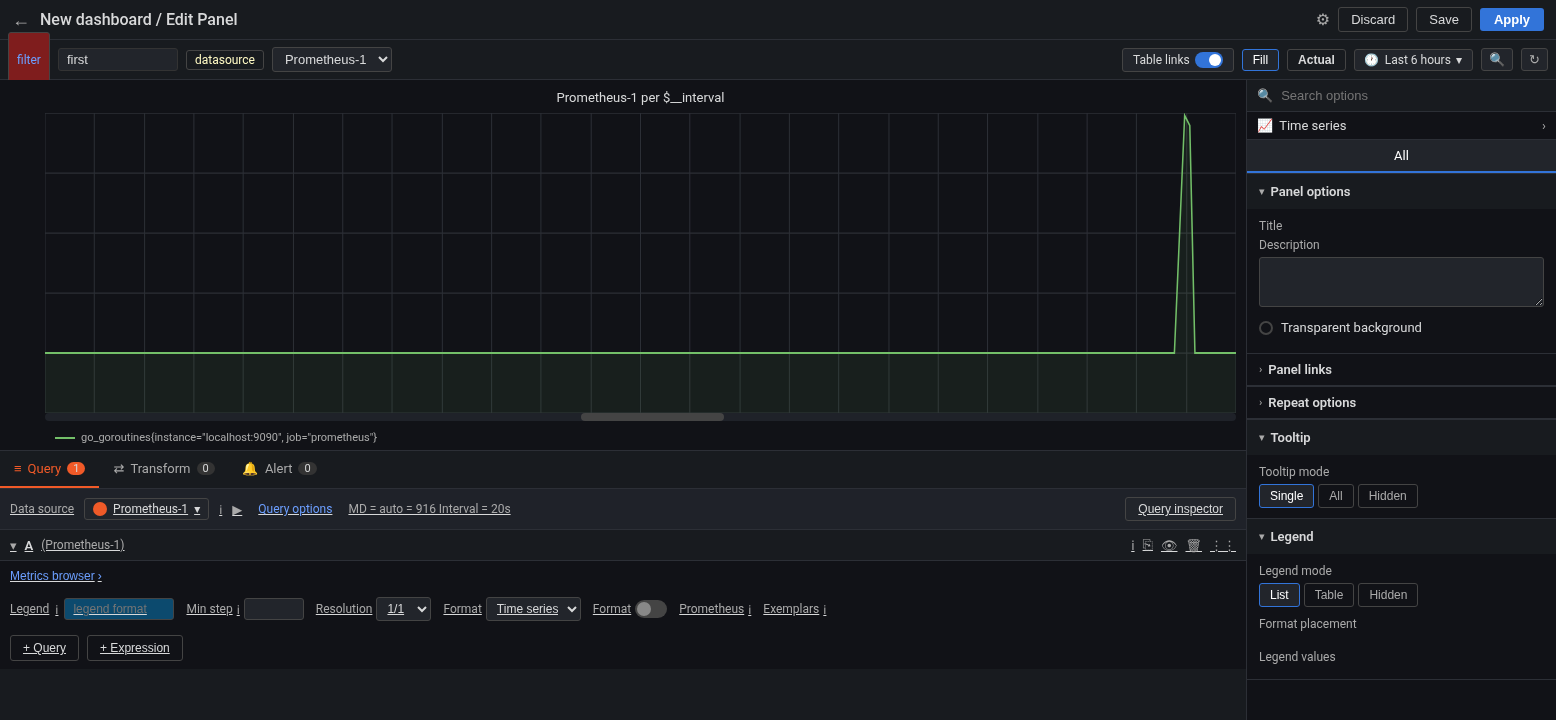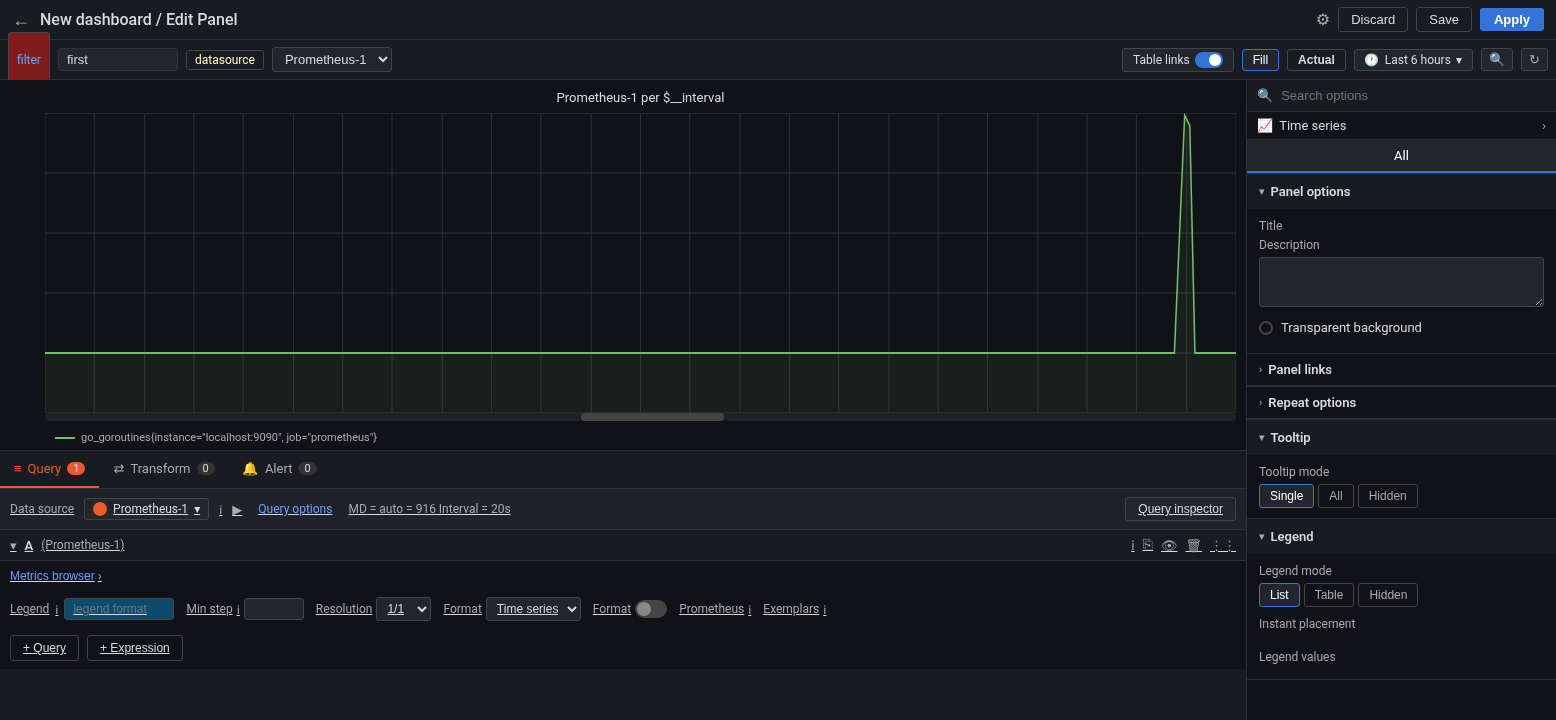--- a/index.html
+++ b/index.html
@@ -1005,21 +1005,21 @@
         <span class="section-chevron">▾</span>
         <span class="section-title">Legend</span>
       </div>
       <div class="section-content">
         <div class="field-label">Legend mode</div>
         <div class="legend-modes">
           <button class="mode-btn active">List</button>
           <button class="mode-btn">Table</button>
           <button class="mode-btn">Hidden</button>
         </div>
-        <div class="field-label">Instant placement</div>
+        <div class="field-label">Format placement</div>
         <div style="margin-top:19px;">
           <div class="field-label">Legend values</div>
 
         </div>
       </div>
     </div>
 
   </div>
 </div>
 

